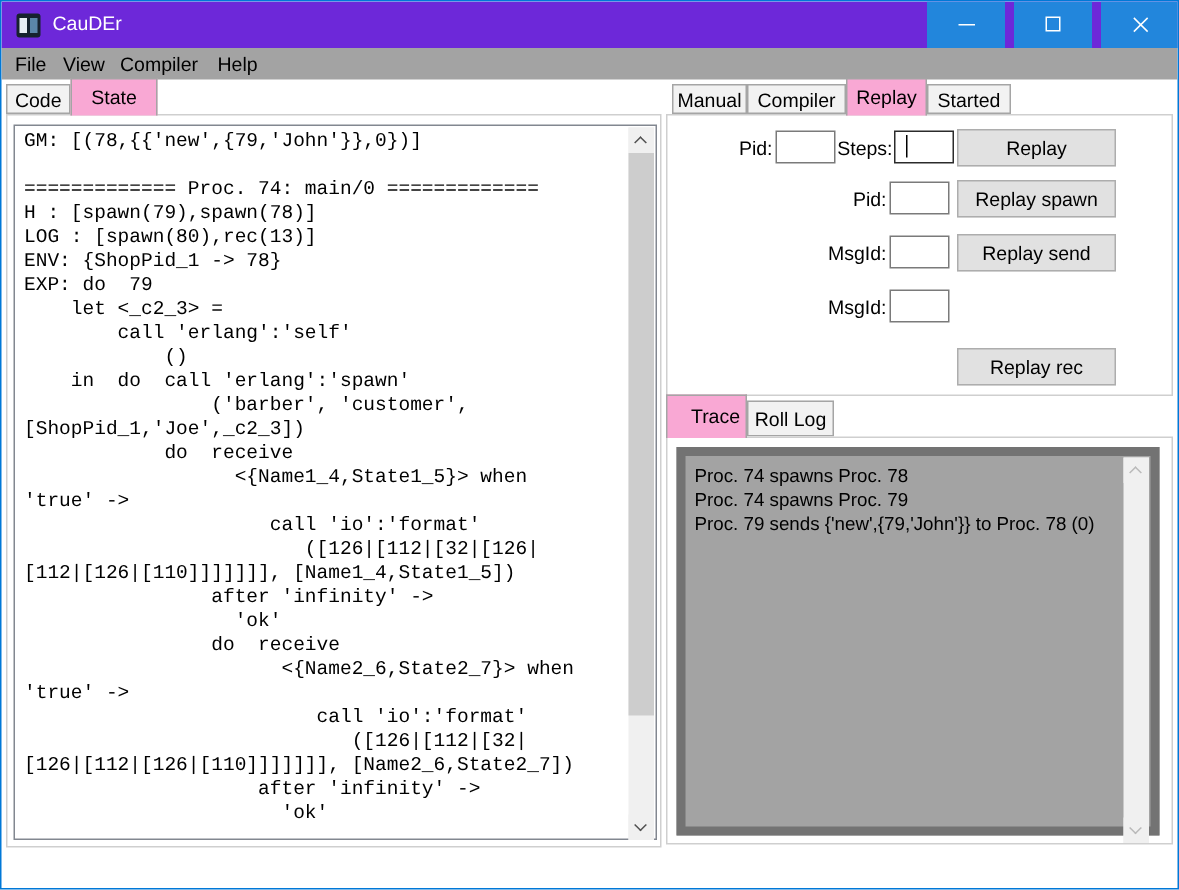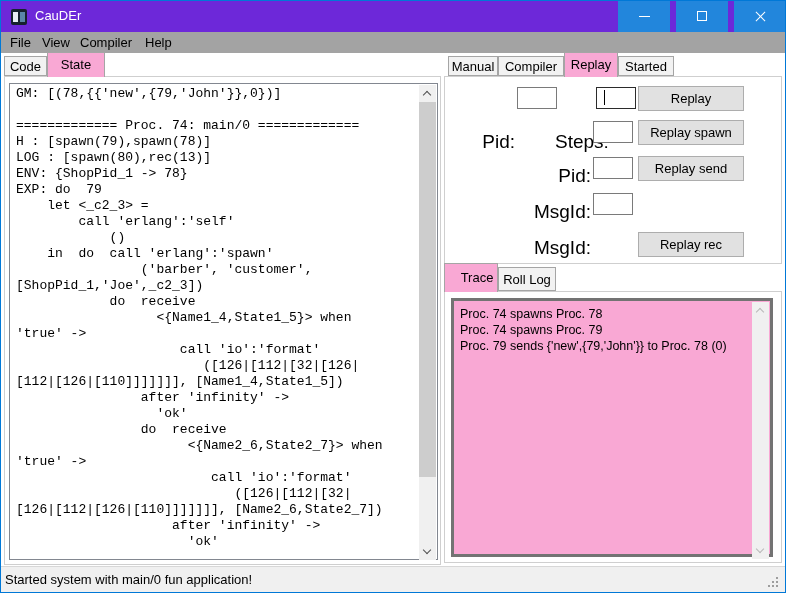--- a/index.html
+++ b/index.html
@@ -44,29 +44,29 @@
   .vscroll { position:absolute; top:1px; right:1px; width:17px; background:#f0f0f0; }
   .sb-btn { position:absolute; left:0; width:17px; height:17px; background:#f0f0f0; }
   .chev { position:absolute; left:5px; width:6px; height:6px; border-left:1.6px solid #505050; border-top:1.6px solid #505050; }
   .chev.up { top:7px; transform:rotate(45deg); }
   .chev.down { top:4px; transform:rotate(225deg); }
   .chev.dim { border-color:#b9b9b9; }
   .sb-thumb { position:absolute; left:0; width:17px; background:#cdcdcd; }
 
   
   .replay-page { position:absolute; left:443px; top:75px; width:338px; height:188px; background:#ffffff; border:1px solid #cfcfcf; }
-  .fld-label { position:absolute; font-size:19px; text-align:right;margin-top:40px; }
+  .fld-label { position:absolute; font-size:13px; text-align:right; }
   .fld-input { position:absolute; width:40px; height:22px; border:1px solid #7a7a7a; background:#fff; font-size:13px; padding:1px 3px; font-family:"Liberation Sans",sans-serif; }
   .fld-input.focused { border-color:#2b2b2b; }
   .caret { position:absolute; left:8px; top:3px; width:1px; height:15px; background:#000; }
   .win-btn { position:absolute; left:637px; width:106px; height:25px; background:#e1e1e1; border:1px solid #adadad; font-size:13px; font-family:"Liberation Sans",sans-serif; text-align:center; cursor:default; }
 
   
   .trace-page { position:absolute; left:443px; top:290px; width:338px; height:272px; background:#ffffff; border:1px solid #cfcfcf; }
-  .trace-area { position:absolute; left:450px; top:297px; width:322px; height:259px; background:#f9a8d4; border:3px solid #737373; z-index:6; }
+  .trace-area { position:absolute; left:450px; top:297px; width:322px; height:259px; background:#a3a3a3; border:6px solid #737373; z-index:6; }
   .trace-pre { position:absolute; left:6px; top:5px; width:295px; overflow:hidden; font-size:12.5px; line-height:16px; white-space:pre; font-family:"Liberation Sans",sans-serif; }
 
   
   .statusbar { position:absolute; left:0; top:565px; width:100%; height:27px; background:#f0f0f0; border-top:1px solid #d7d7d7; }
   .status-text { position:absolute; left:4px; top:5px; font-size:13px; }
   .grip { position:absolute; right:5px; bottom:4px; width:12px; height:12px; }
   .grip i { position:absolute; width:2px; height:2px; background:#9d9d9d; }
 </style>
 </head>
 <body>
@@ -181,25 +181,14 @@
     <div class="vscroll" style="height:257px;">
       <div class="sb-btn" style="top:0;">
           <i class="chev up dim"></i>
         </div>
       <div class="sb-btn" style="top:240px;">
           <i class="chev down dim"></i>
         </div>
     </div>
   </div>
 
-  <div class="statusbar">
-    <div class="status-text">Started system with main/0 fun application!</div>
-    <div class="grip">
-      <i style="left:8px; top:0;"></i>
-      <i style="left:4px; top:4px;"></i>
-        <i style="left:8px; top:4px;"></i>
-      <i style="left:0; top:8px;"></i>
-        <i style="left:4px; top:8px;"></i>
-        <i style="left:8px; top:8px;"></i>
-    </div>
-  </div>
 
 </div>
 
 </body></html>

